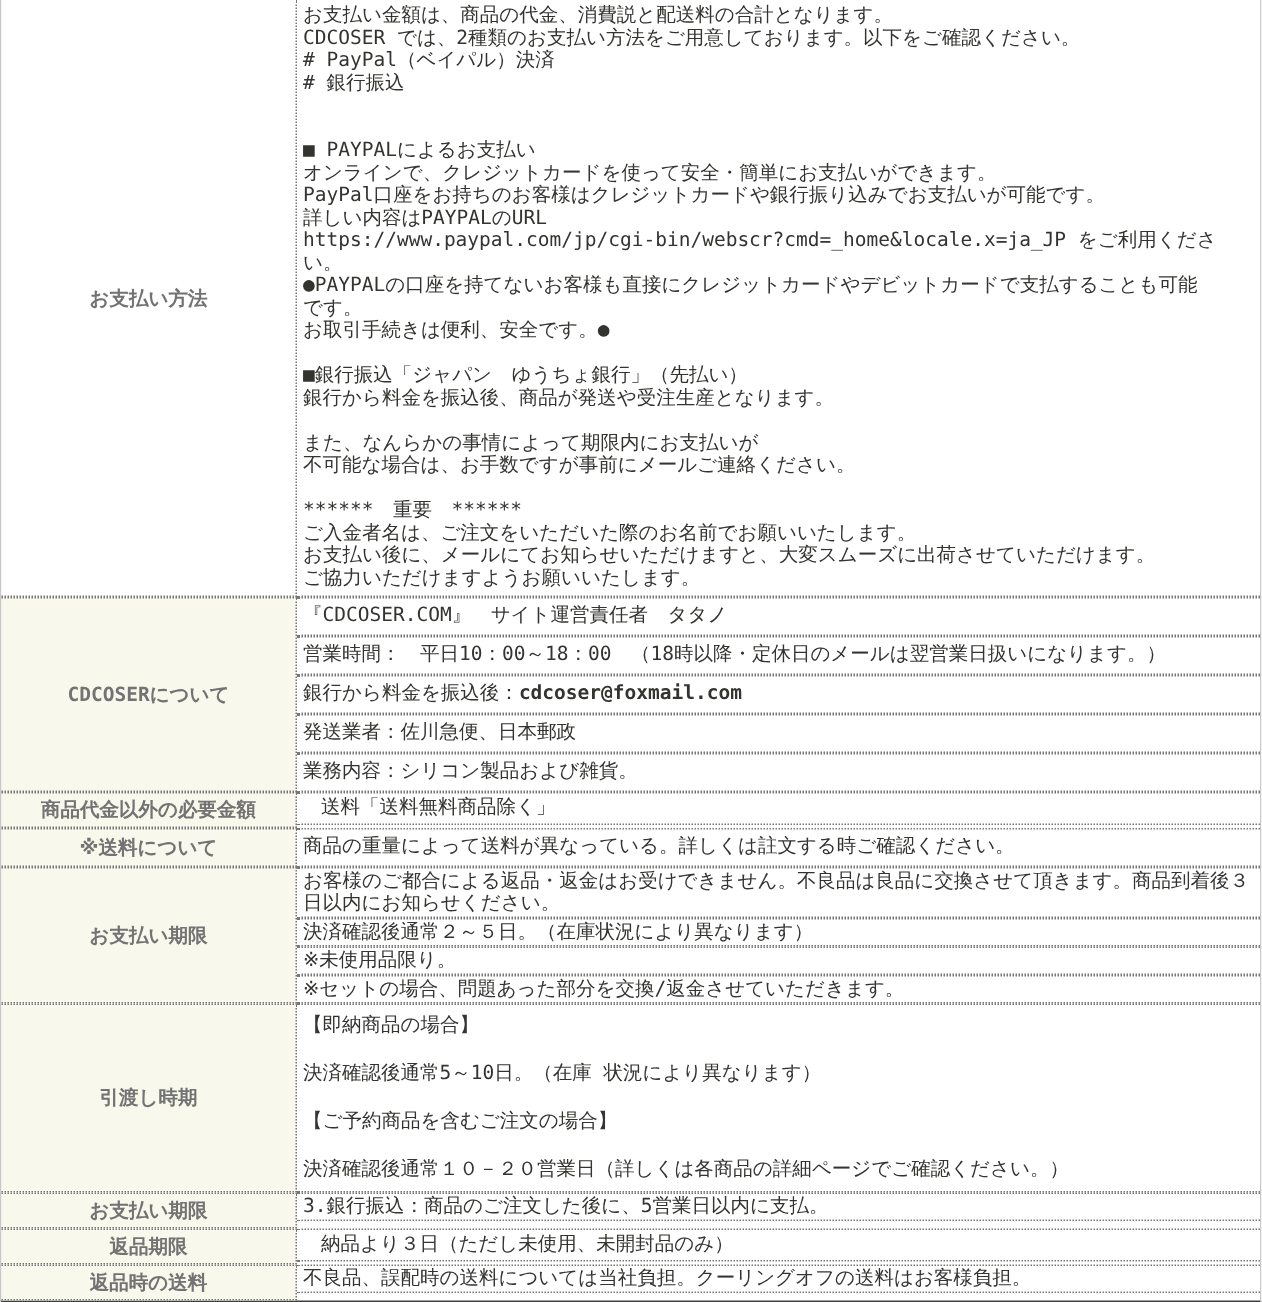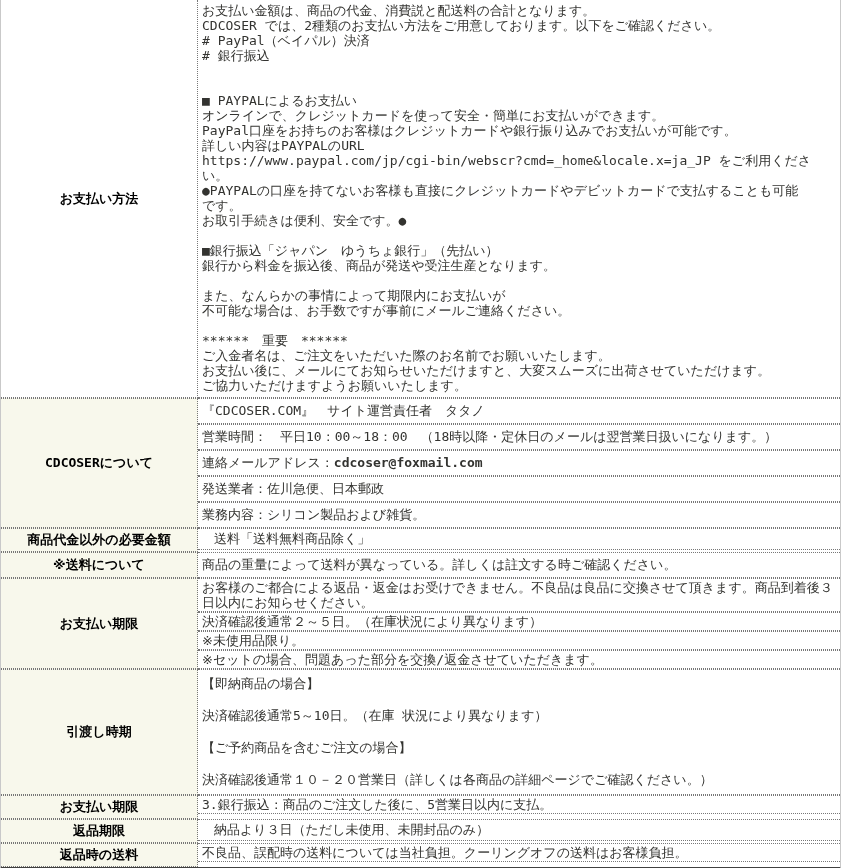--- a/index.html
+++ b/index.html
@@ -19,21 +19,21 @@
   }
   .sec { display:flex; align-items:stretch; }
   .hcell {
     flex:none;
     width:197px;
     box-sizing:border-box;
     border-top:1px dotted #777;
     border-bottom:1px dotted #777;
     border-right:1px dotted #777;
     background:#f8f8ec;
-    color:#000000;
+    color:#737373;
     font-weight:bold;
     display:flex;
     align-items:center;
     justify-content:center;
     text-align:center;
     padding:2px 4px;
   }
   .sec-payment .hcell { background:#ffffff; }
   .body-col { flex:1; min-width:0; display:flex; flex-direction:column; }
   .cell {
@@ -87,21 +87,21 @@
 お支払い後に、メールにてお知らせいただけますと、大変スムーズに出荷させていただけます。
 ご協力いただけますようお願いいたします。</div>
       </div>
     </div>
 
     <div class="sec">
       <div class="hcell">CDCOSERについて</div>
       <div class="body-col">
         <div class="cell cell-mid">『CDCOSER.COM』　サイト運営責任者　タタノ</div>
         <div class="cell cell-mid">営業時間：　平日10：00～18：00　（18時以降・定休日のメールは翌営業日扱いになります。）</div>
-        <div class="cell cell-mid"><span>連絡メールアドレス：</span><span class="email-bold">cdcoser@foxmail.com</span></div>
+        <div class="cell cell-mid"><span>銀行から料金を振込後：</span><span class="email-bold">cdcoser@foxmail.com</span></div>
         <div class="cell cell-mid">発送業者：佐川急便、日本郵政</div>
         <div class="cell cell-mid">業務内容：シリコン製品および雑貨。</div>
       </div>
     </div>
 
     <div class="sec">
       <div class="hcell">商品代金以外の必要金額</div>
       <div class="body-col">
         <div class="cell cell-thin">送料「送料無料商品除く」</div>
       </div>

